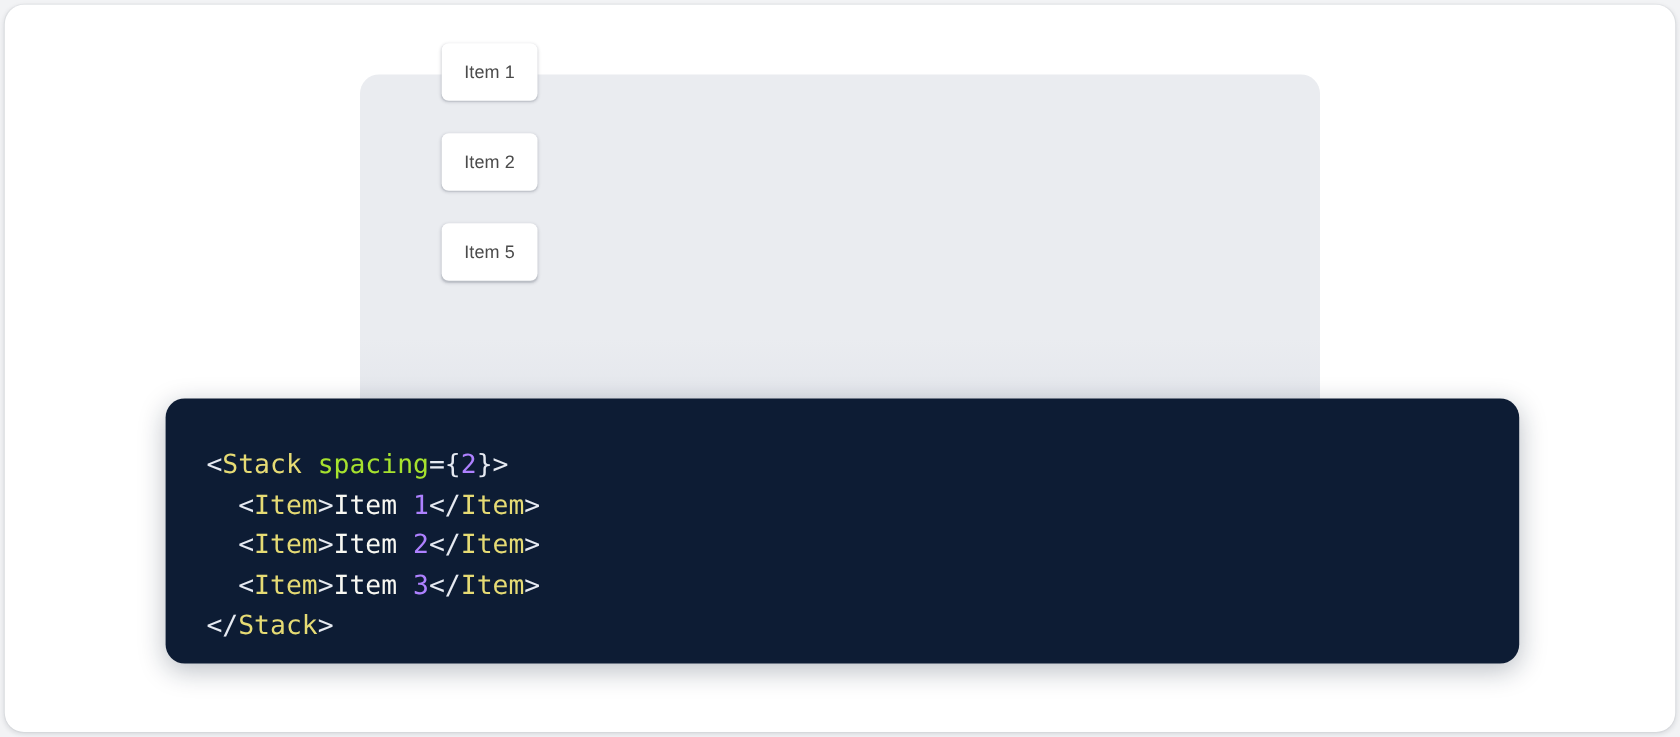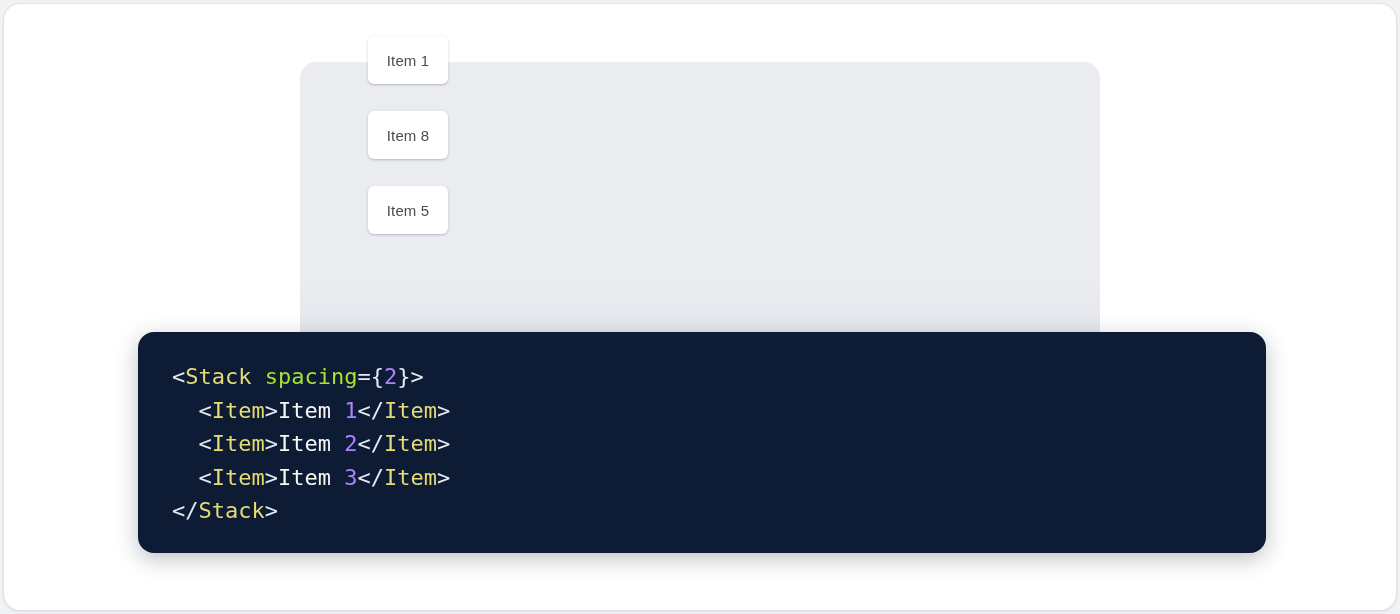--- a/index.html
+++ b/index.html
@@ -63,21 +63,21 @@
   }
 
   
   #code-block {
     position: absolute;
     left: 134px; top: 328px;
     width: 1128px; height: 221px;
     background: #0d1c34;
     border-radius: 16px;
     box-shadow: 0 6px 22px rgba(13,28,52,0.28);
-    padding: 28px 34px;
+    padding: 39px 34px;
     z-index: 3;
     overflow: hidden;
   }
   pre#code {
     margin: 0;
     font-family: "DejaVu Sans Mono", "Liberation Mono", monospace;
     font-size: 22px;
     line-height: 33.6px;
     color: #e6eaf2;
     white-space: pre;
@@ -94,21 +94,21 @@
 
 <div id="canvas">
 
   <div id="preview-panel"></div>
 
   <div id="stack">
     <div class="item-card">
       <span>Item 1</span>
     </div>
     <div class="item-card">
-      <span>Item 8</span>
+      <span>Item 2</span>
     </div>
     <div class="item-card">
       <span>Item 5</span>
     </div>
   </div>
 
   <div id="code-block">
     <pre id="code"><span class="punc">&lt;</span><span class="tag">Stack</span><span class="punc"> </span><span class="attr">spacing</span><span class="punc">={</span><span class="num">2</span><span class="punc">}&gt;</span>
   <span class="punc">&lt;</span><span class="tag">Item</span><span class="punc">&gt;</span><span class="txt">Item </span><span class="num">1</span><span class="punc">&lt;/</span><span class="tag">Item</span><span class="punc">&gt;</span>
   <span class="punc">&lt;</span><span class="tag">Item</span><span class="punc">&gt;</span><span class="txt">Item </span><span class="num">2</span><span class="punc">&lt;/</span><span class="tag">Item</span><span class="punc">&gt;</span>

